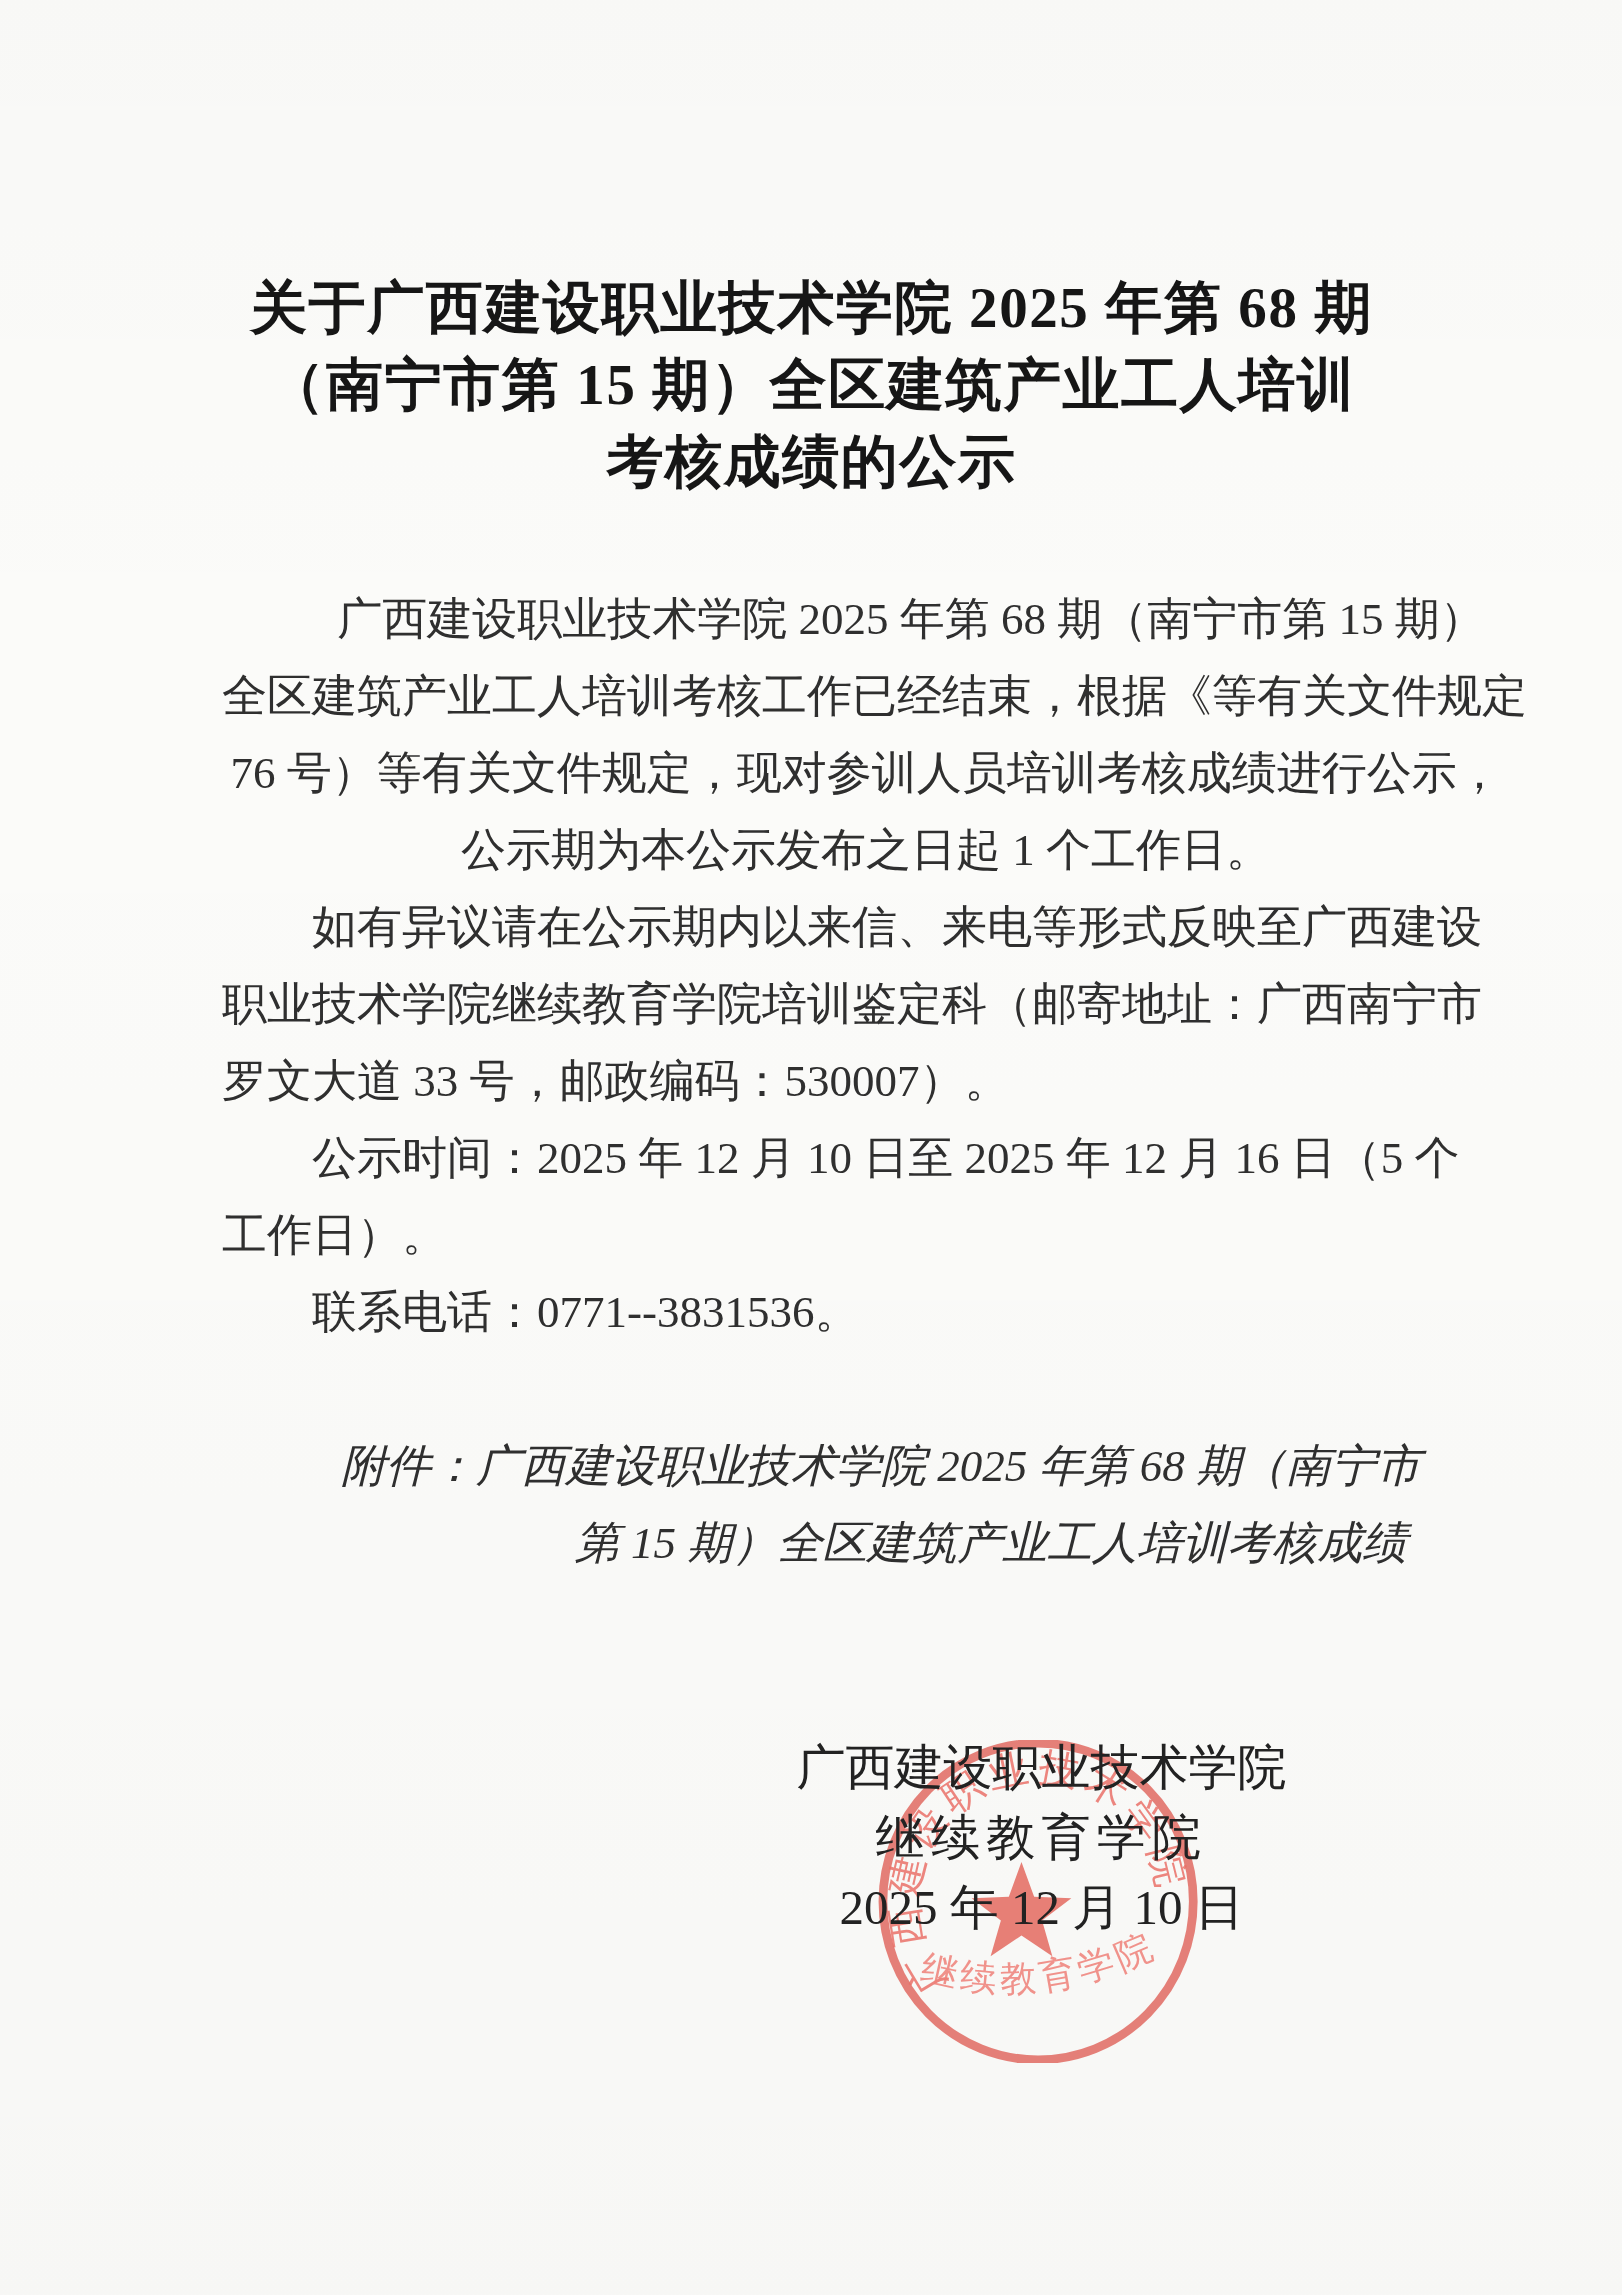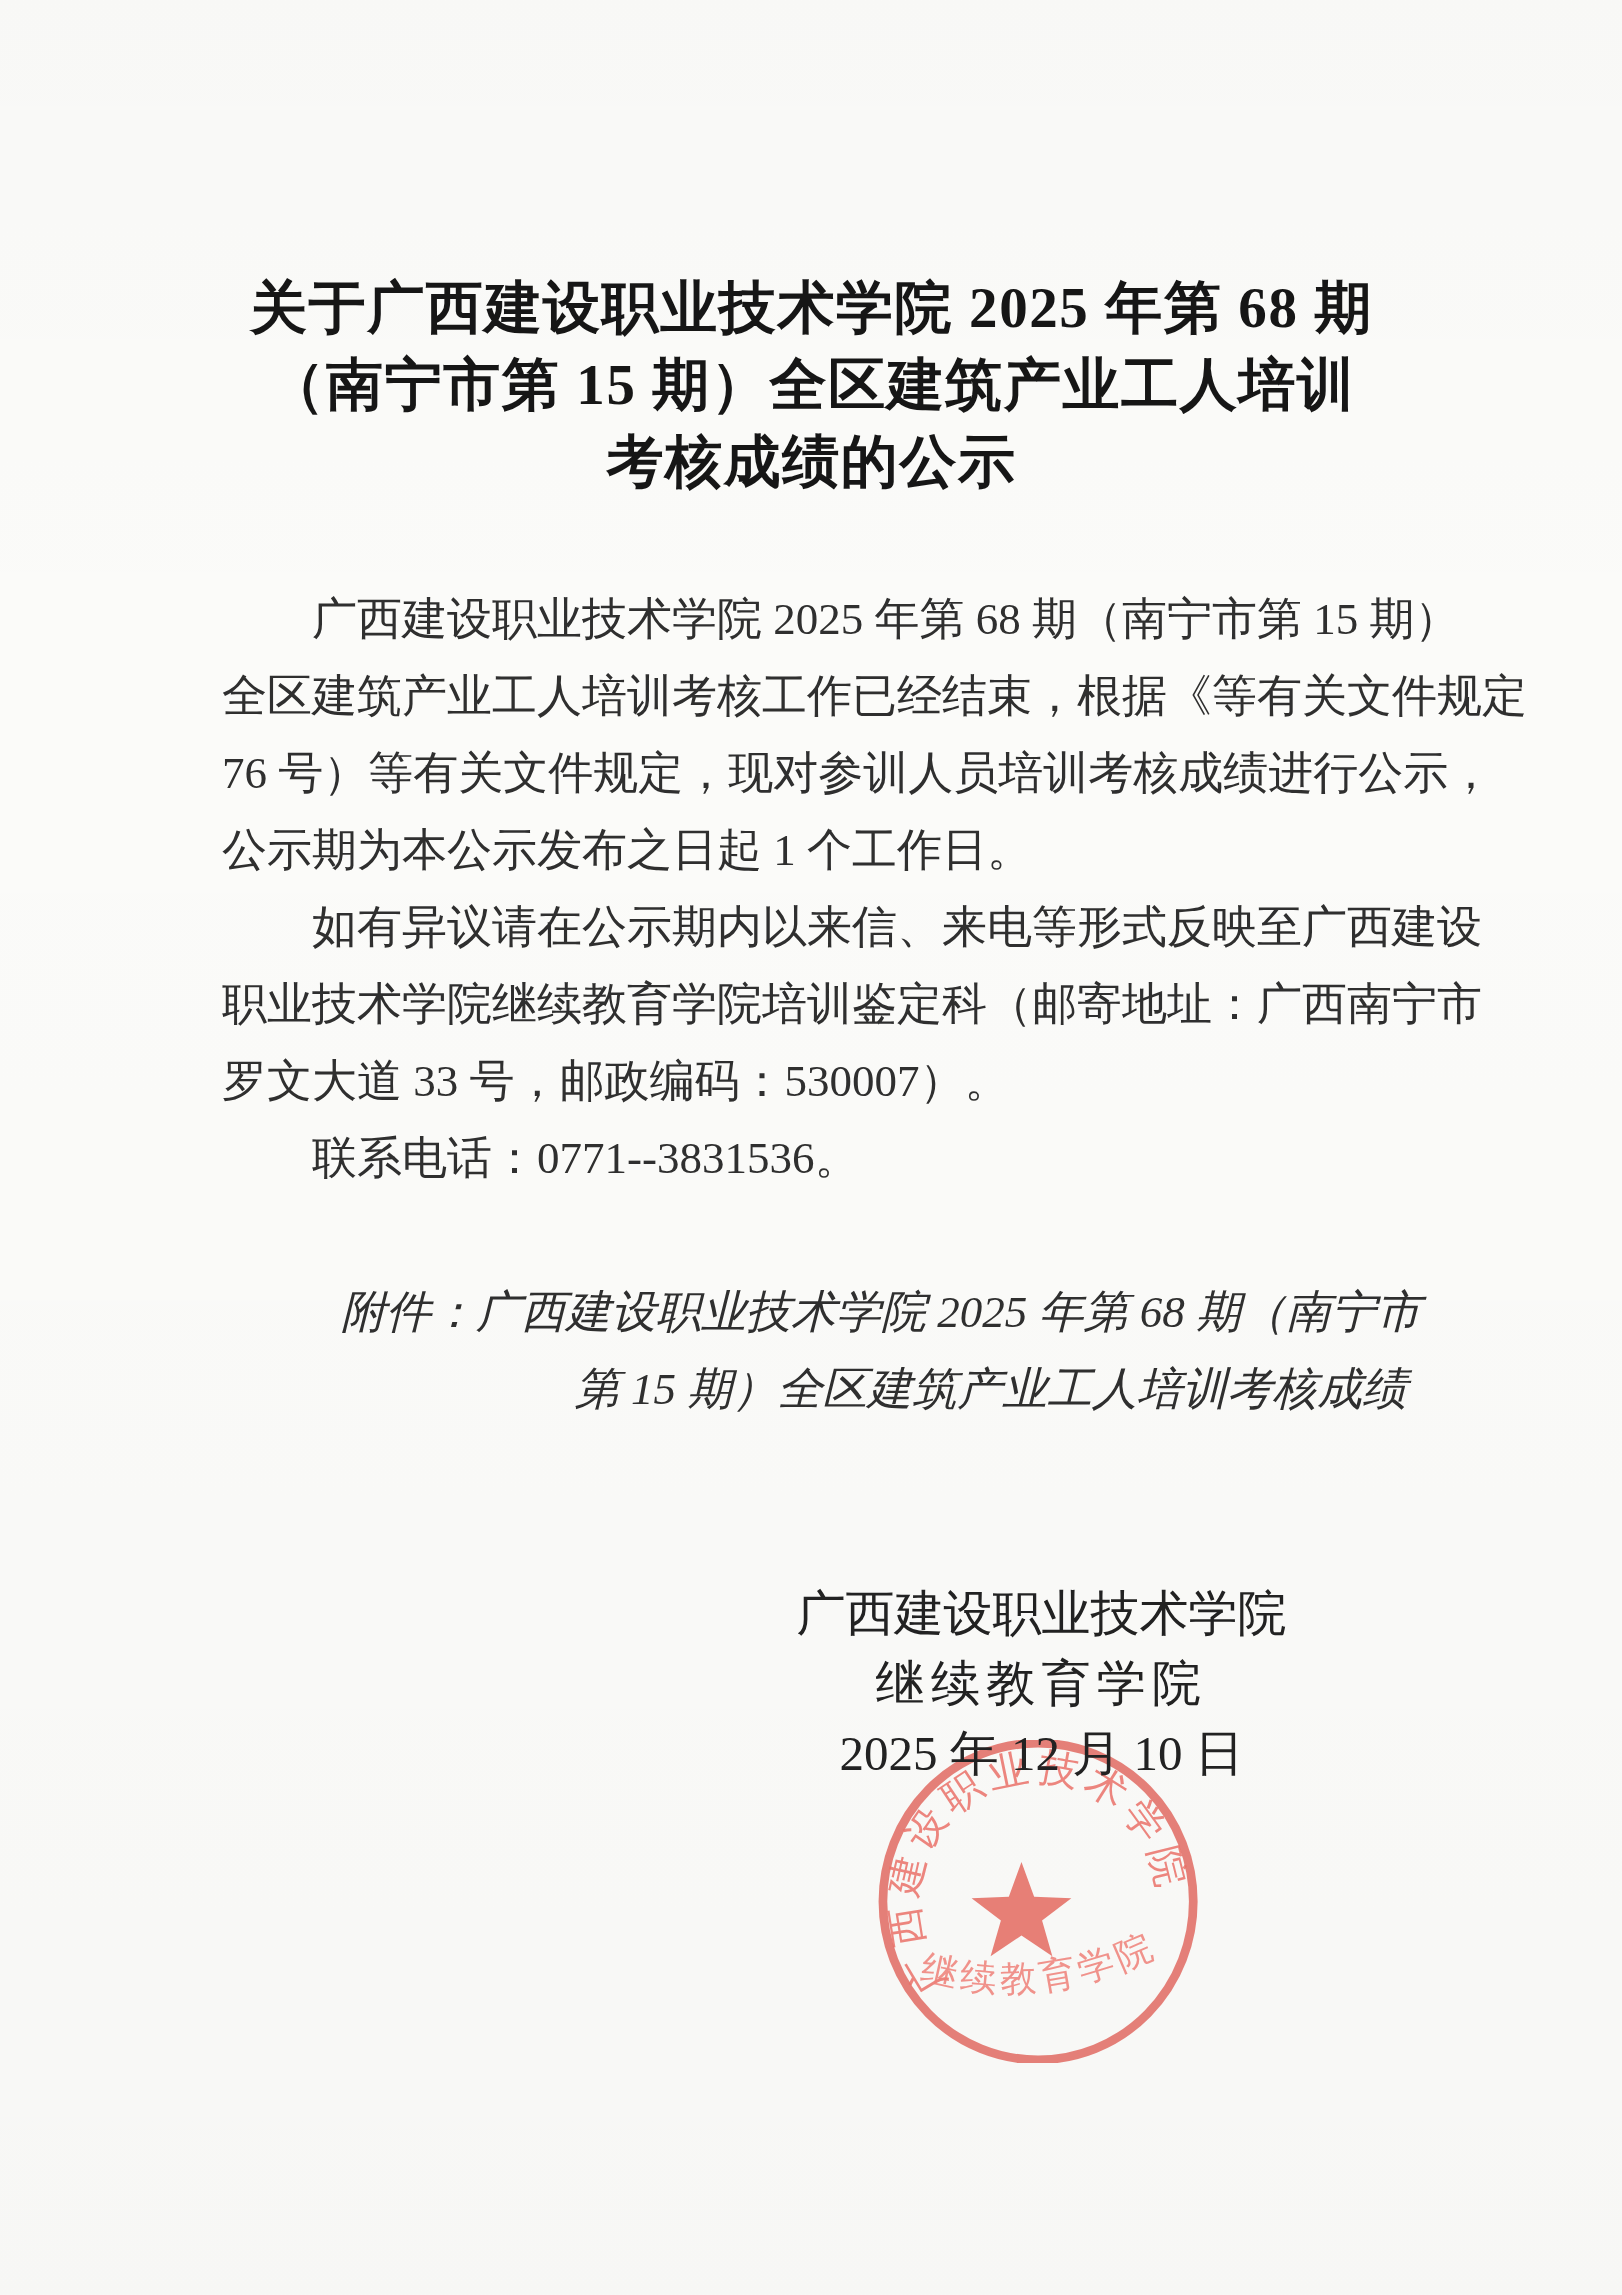--- a/index.html
+++ b/index.html
@@ -31,21 +31,21 @@
   }
   .content {
     position: relative;
     margin: 0 113px 0 222px;
     width: 1288px;
     font-size: 45px;
     line-height: 77px;
     z-index: 2;
   }
   .para { margin: 0; }
-  .p-first { margin-top: 81px; }
+  .p-first { margin-top: 81px; text-align: center; }
   .line { white-space: nowrap; }
   .line.indent { padding-left: 90px; }
   .attach { margin-top: 77px; font-style: italic; }
   .attach .l1 { padding-left: 119px; }
   .attach .l2 { padding-left: 250px; text-align: center; }
   .signature {
     position: relative;
     z-index: 2;
     margin-top: 151px;
     margin-left: 780px;
@@ -86,20 +86,24 @@
       <div class="line">76 号）等有关文件规定，现对参训人员培训考核成绩进行公示，</div>
       <div class="line">公示期为本公示发布之日起 1 个工作日。</div>
     </div>
 
     <div class="para">
       <div class="line indent">如有异议请在公示期内以来信、来电等形式反映至广西建设</div>
       <div class="line">职业技术学院继续教育学院培训鉴定科（邮寄地址：广西南宁市</div>
       <div class="line">罗文大道 33 号，邮政编码：530007）。</div>
     </div>
 
+    <div class="para">
+      <div class="line indent">公示时间：2025 年 12 月 10 日至 2025 年 12 月 16 日（5 个</div>
+      <div class="line">工作日）。</div>
+    </div>
 
     <div class="para">
       <div class="line indent">联系电话：0771--3831536。</div>
     </div>
 
     <div class="para attach">
       <div class="line l1">附件：广西建设职业技术学院 2025 年第 68 期（南宁市</div>
       <div class="line l2">第 15 期）全区建筑产业工人培训考核成绩</div>
     </div>
 

